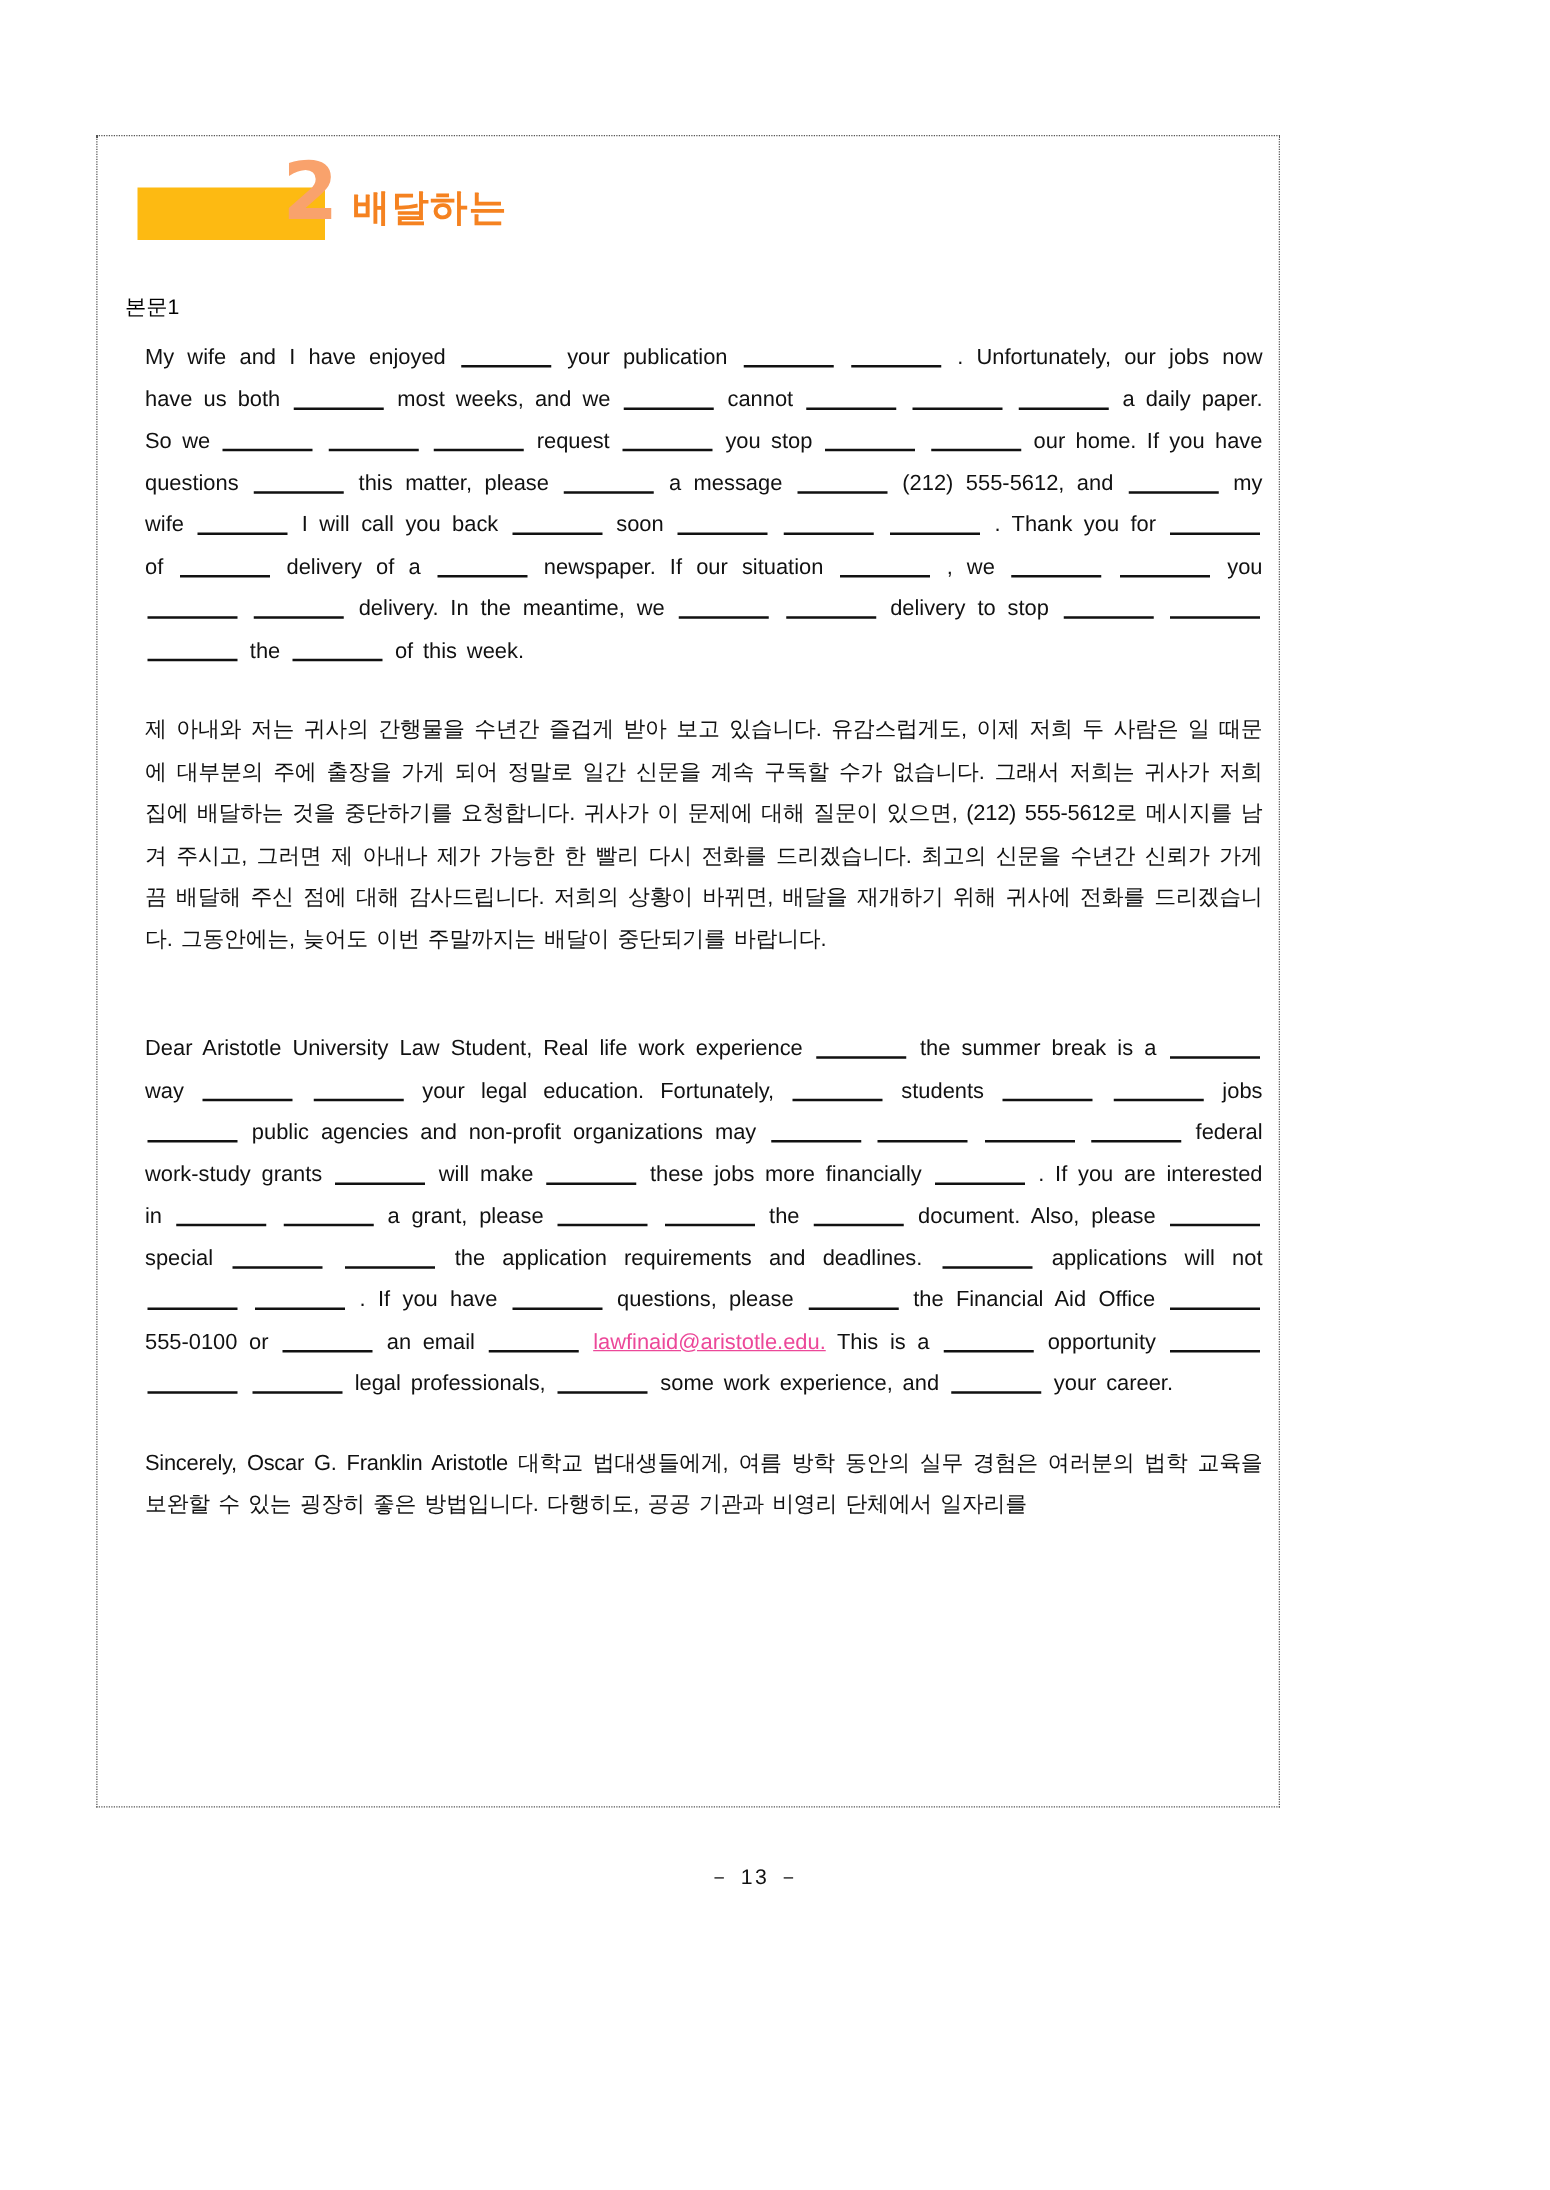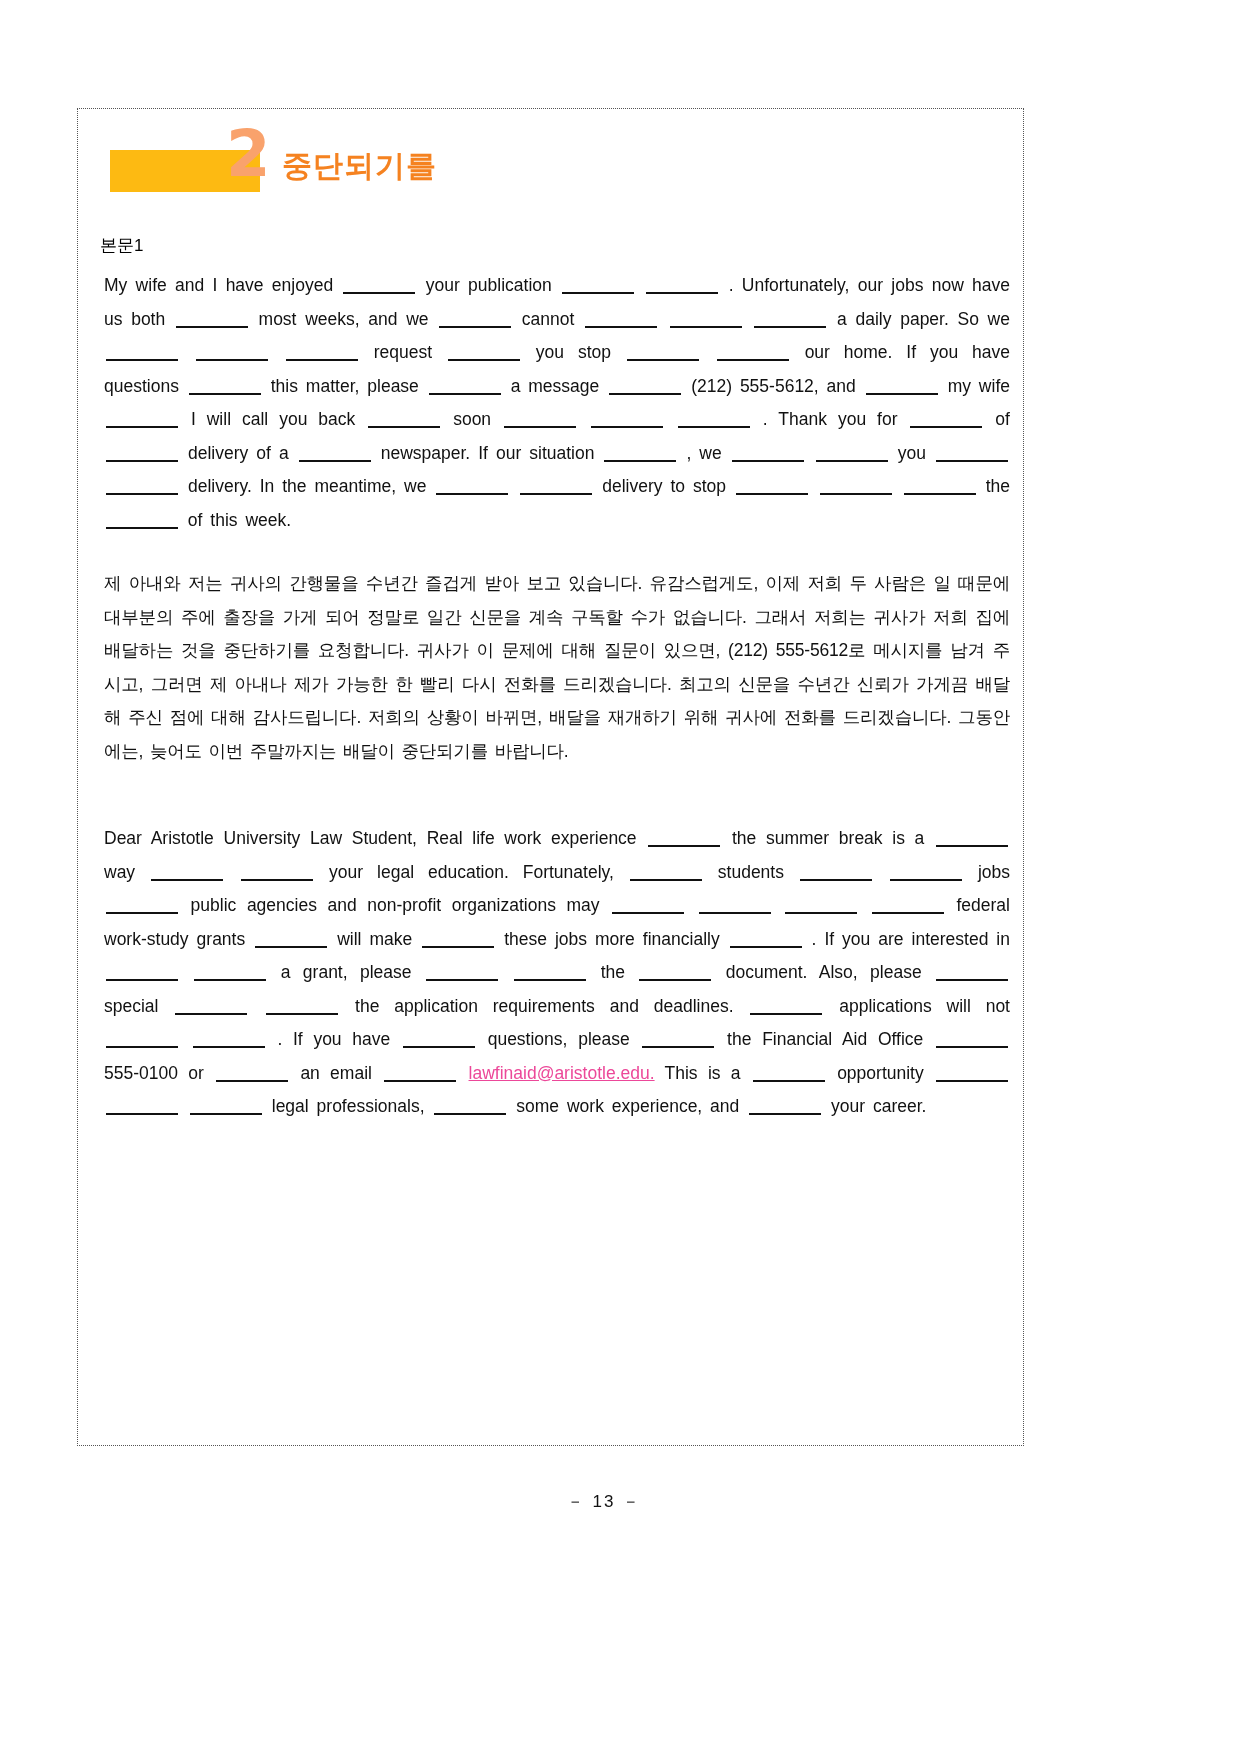--- a/index.html
+++ b/index.html
@@ -70,21 +70,21 @@
     margin-bottom: 12px;
     letter-spacing: 0px;
   }
   .para {
     font-size: 17.5px;
     line-height: 33.5px;
     text-align: justify;
     text-justify: inter-word;
     word-spacing: 1.5px;
     color: #111;
-    margin: 0 0 0 4px;
+    margin: 0 0 0 16px;
   }
   .para.en { word-spacing: 3px; }
   .para.ko { word-spacing: 2px; letter-spacing: -0.2px; }
   .blank {
     display: inline-block;
     width: 72px;
     border-bottom: 2px solid #111;
     vertical-align: -3px;
     margin: 0 2px;
   }
@@ -110,37 +110,38 @@
 
 <div class="page">
 
   <div class="content-frame"></div>
 
   <div class="inner">
 
     <div class="header-block">
       <div class="header-bar"></div>
       <div class="header-number">2</div>
-      <div class="header-title">중단되기를</div>
+      <div class="header-title">배달하는</div>
     </div>
 
     <div class="section">
       <div class="section-label">본문1</div>
       <p class="para en">My wife and I have enjoyed <span class="blank"></span> your publication <span class="blank"></span> <span class="blank"></span> . Unfortunately, our jobs now have us both <span class="blank"></span> most weeks, and we <span class="blank"></span> cannot <span class="blank"></span> <span class="blank"></span> <span class="blank"></span> a daily paper. So we <span class="blank"></span> <span class="blank"></span> <span class="blank"></span> request <span class="blank"></span> you stop <span class="blank"></span> <span class="blank"></span> our home. If you have questions <span class="blank"></span> this matter, please <span class="blank"></span> a message <span class="blank"></span> (212) 555-5612, and <span class="blank"></span> my wife <span class="blank"></span> I will call you back <span class="blank"></span> soon <span class="blank"></span> <span class="blank"></span> <span class="blank"></span> . Thank you for <span class="blank"></span> of <span class="blank"></span> delivery of a <span class="blank"></span> newspaper. If our situation <span class="blank"></span> , we <span class="blank"></span> <span class="blank"></span> you <span class="blank"></span> <span class="blank"></span> delivery. In the meantime, we <span class="blank"></span> <span class="blank"></span> delivery to stop <span class="blank"></span> <span class="blank"></span> <span class="blank"></span> the <span class="blank"></span> of this week.</p>
       <div class="gap-md"></div>
       <p class="para ko">제 아내와 저는 귀사의 간행물을 수년간 즐겁게 받아 보고 있습니다. 유감스럽게도, 이제 저희 두 사람은 일 때문에 대부분의 주에 출장을 가게 되어 정말로 일간 신문을 계속 구독할 수가 없습니다. 그래서 저희는 귀사가 저희 집에 배달하는 것을 중단하기를 요청합니다. 귀사가 이 문제에 대해 질문이 있으면, (212) 555-5612로 메시지를 남겨 주시고, 그러면 제 아내나 제가 가능한 한 빨리 다시 전화를 드리겠습니다. 최고의 신문을 수년간 신뢰가 가게끔 배달해 주신 점에 대해 감사드립니다. 저희의 상황이 바뀌면, 배달을 재개하기 위해 귀사에 전화를 드리겠습니다. 그동안에는, 늦어도 이번 주말까지는 배달이 중단되기를 바랍니다.</p>
     </div>
 
     <div class="gap-lg"></div>
 
     <div class="section">
       <p class="para en">
         <span>Dear Aristotle University Law Student, Real life work experience <span class="blank"></span> the summer break is a <span class="blank"></span> way <span class="blank"></span> <span class="blank"></span> your legal education. Fortunately, <span class="blank"></span> students <span class="blank"></span> <span class="blank"></span> jobs <span class="blank"></span> public agencies and non-profit organizations may <span class="blank"></span> <span class="blank"></span> <span class="blank"></span> <span class="blank"></span> federal work-study grants <span class="blank"></span> will make <span class="blank"></span> these jobs more financially <span class="blank"></span> . If you are interested in <span class="blank"></span> <span class="blank"></span> a grant, please <span class="blank"></span> <span class="blank"></span> the <span class="blank"></span> document. Also, please <span class="blank"></span> special <span class="blank"></span> <span class="blank"></span> the application requirements and deadlines. <span class="blank"></span> applications will not <span class="blank"></span> <span class="blank"></span> . If you have <span class="blank"></span> questions, please <span class="blank"></span> the Financial Aid Office <span class="blank"></span> 555-0100 or <span class="blank"></span> an email <span class="blank"></span> </span><a class="email-link" href="#">lawfinaid@aristotle.edu.</a><span> This is a <span class="blank"></span> opportunity <span class="blank"></span> <span class="blank"></span> <span class="blank"></span> legal professionals, <span class="blank"></span> some work experience, and <span class="blank"></span> your career.</span>
       </p>
       <div class="gap-md"></div>
+      <p class="para ko">Sincerely, Oscar G. Franklin Aristotle 대학교 법대생들에게, 여름 방학 동안의 실무 경험은 여러분의 법학 교육을 보완할 수 있는 굉장히 좋은 방법입니다. 다행히도, 공공 기관과 비영리 단체에서 일자리를</p>
     </div>
 
   </div>
 
   <div class="footer">
     <span>－ 13 －</span>
   </div>
 
 </div>
 

